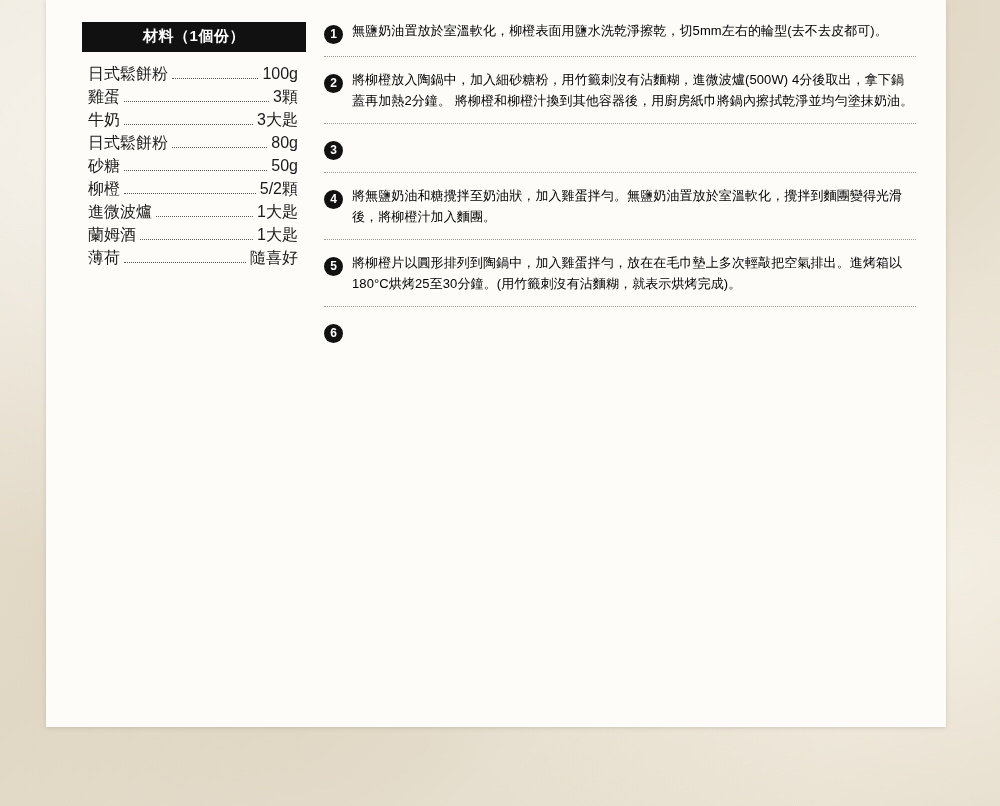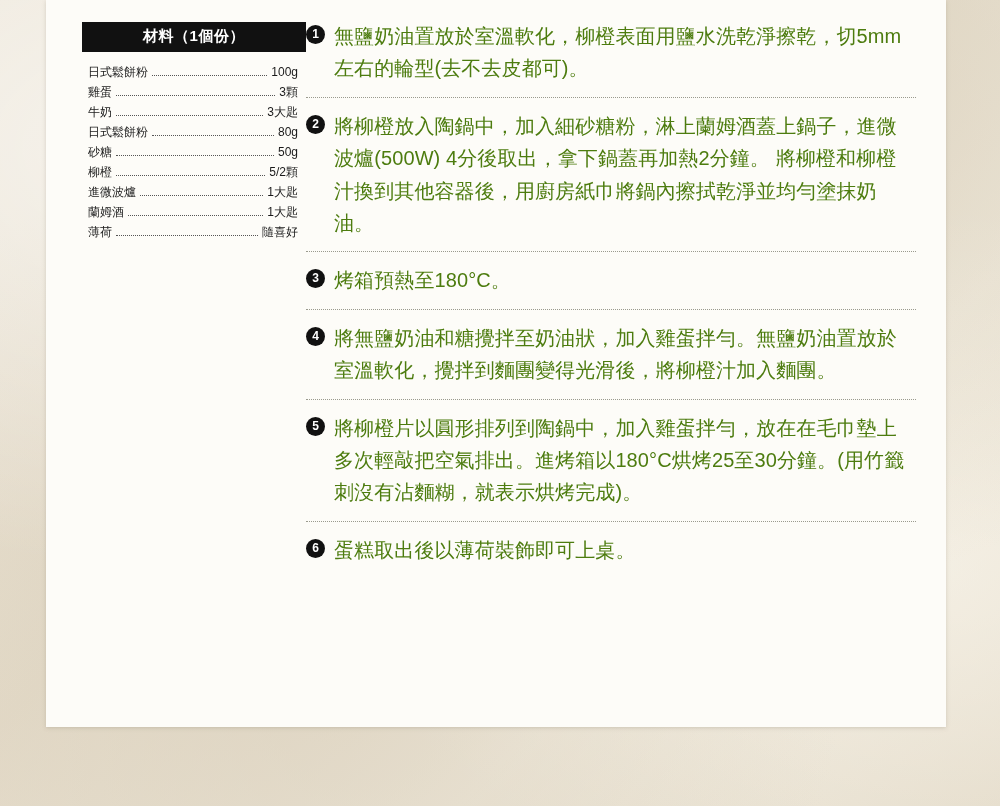--- a/index.html
+++ b/index.html
@@ -36,20 +36,21 @@
   }
   .card-inner {
     position: absolute;
     left: 0;
     top: 0;
     right: 0;
     bottom: 0;
     padding: 18px 26px 18px 36px;
     box-sizing: border-box;
     display: flex;
+    gap: 18px;
   }
   
   .ingredients {
     width: 224px;
     flex: 0 0 224px;
     padding-top: 4px;
   }
   .ing-title {
     background: #111111;
     color: #ffffff;
@@ -59,21 +60,21 @@
     padding: 5px 0 6px 0;
     letter-spacing: 0.5px;
   }
   .ing-list {
     margin-top: 14px;
     padding: 0 8px 0 6px;
   }
   .ing-row {
     display: flex;
     align-items: baseline;
-    font-size: 12px;
+    font-size: 16px;
     color: #1a1a1a;
     line-height: 1.0;
     margin-bottom: 7px;
     white-space: nowrap;
   }
   .ing-name {
     flex: 0 0 auto;
   }
   .ing-dots {
     flex: 1 1 auto;
@@ -102,23 +103,23 @@
     border-radius: 50%;
     background: #111111;
     color: #ffffff;
     font-size: 12px;
     line-height: 19px;
     text-align: center;
     font-weight: bold;
     margin-top: 5px;
   }
   .step-text {
-    font-size: 20px;
+    font-size: 13px;
     line-height: 1.62;
-    color: #4d7c0f;
+    color: #000000;
     letter-spacing: 0.1px;
   }
   .divider {
     border-bottom: 1px dotted #9a9a8e;
     margin: 12px 0 12px 0;
     height: 0;
   }
 </style>
 </head>
 <body>
@@ -192,43 +193,41 @@
     <div class="steps">
 
       <div class="step">
         <div class="step-num">1</div>
         <div class="step-text">無鹽奶油置放於室溫軟化，柳橙表面用鹽水洗乾淨擦乾，切5mm左右的輪型(去不去皮都可)。</div>
       </div>
       <div class="divider"></div>
 
       <div class="step">
         <div class="step-num">2</div>
-        <div class="step-text">將柳橙放入陶鍋中，加入細砂糖粉，淋上蘭姆酒蓋上鍋子，進微波爐(500W) 4分後取出，拿下鍋蓋再加熱2分鐘。 將柳橙和柳橙汁換到其他容器後，用廚房紙巾將鍋內擦拭乾淨並均勻塗抹奶油。</div>
+        <div class="step-text">將柳橙放入陶鍋中，加入細砂糖粉，用竹籤刺沒有沾麵糊，進微波爐(500W) 4分後取出，拿下鍋蓋再加熱2分鐘。 將柳橙和柳橙汁換到其他容器後，用廚房紙巾將鍋內擦拭乾淨並均勻塗抹奶油。</div>
       </div>
       <div class="divider"></div>
 
       <div class="step">
         <div class="step-num">3</div>
-        <div class="step-text">烤箱預熱至180°C。</div>
       </div>
       <div class="divider"></div>
 
       <div class="step">
         <div class="step-num">4</div>
         <div class="step-text">將無鹽奶油和糖攪拌至奶油狀，加入雞蛋拌勻。無鹽奶油置放於室溫軟化，攪拌到麵團變得光滑後，將柳橙汁加入麵團。</div>
       </div>
       <div class="divider"></div>
 
       <div class="step">
         <div class="step-num">5</div>
         <div class="step-text">將柳橙片以圓形排列到陶鍋中，加入雞蛋拌勻，放在在毛巾墊上多次輕敲把空氣排出。進烤箱以180°C烘烤25至30分鐘。(用竹籤刺沒有沾麵糊，就表示烘烤完成)。</div>
       </div>
       <div class="divider"></div>
 
       <div class="step">
         <div class="step-num">6</div>
-        <div class="step-text">蛋糕取出後以薄荷裝飾即可上桌。</div>
       </div>
 
     </div>
 
   </div>
 </div>
 
 </body></html>

